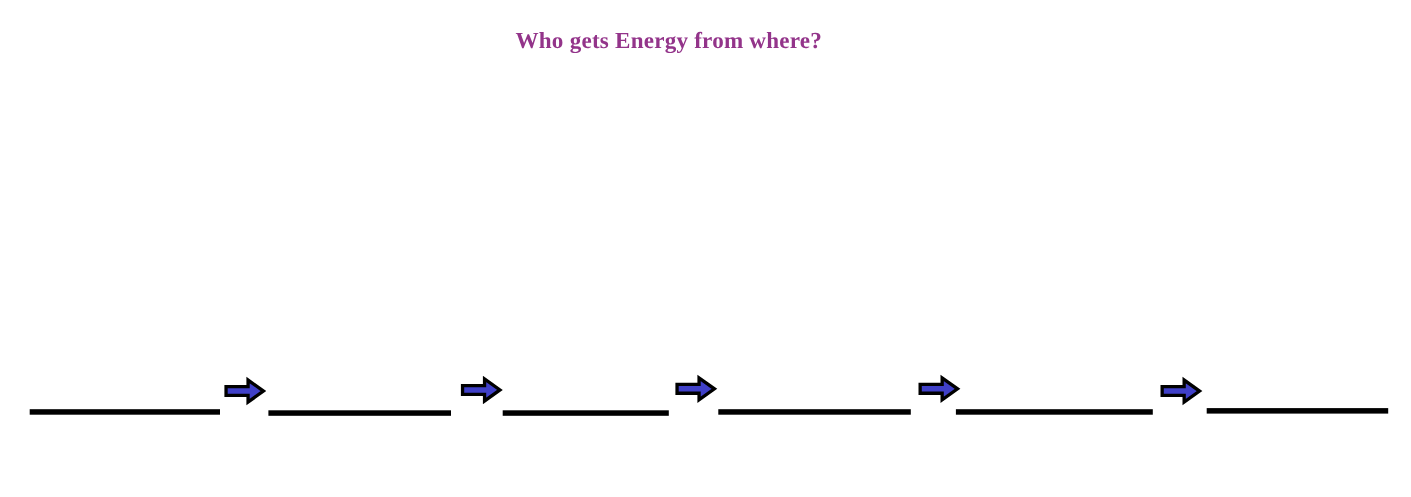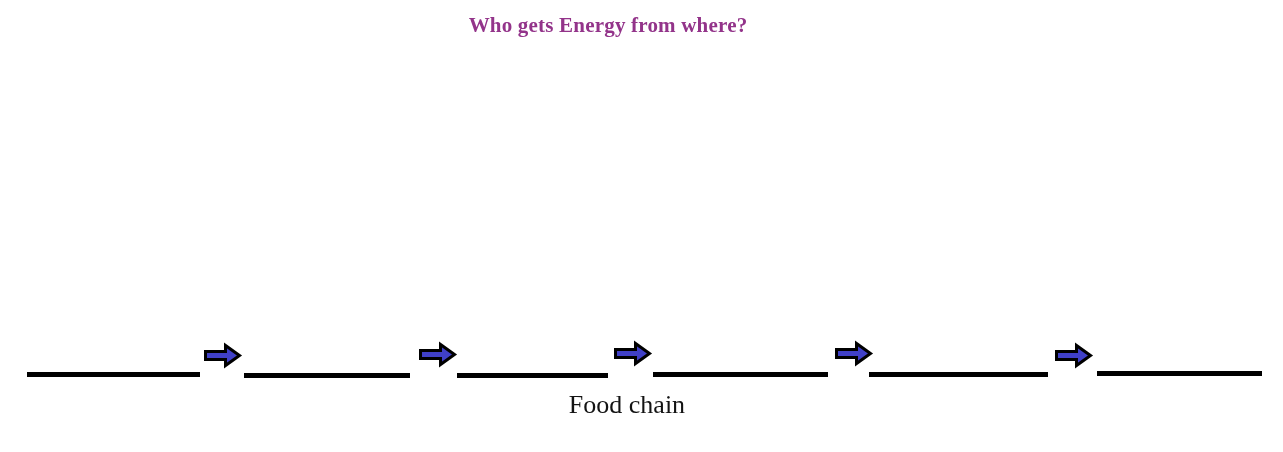--- a/index.html
+++ b/index.html
@@ -28,21 +28,21 @@
     width: 1216px;
     text-align: center;
   }
   .doc-title {
     font-family: "Liberation Serif", "DejaVu Serif", serif;
     font-weight: bold;
     font-size: 21px;
     line-height: 26px;
     color: #93348a;
     letter-spacing: 0.2px;
-    margin: 4px;
+    margin: 16px;
   }
   .doc-subtitle {
     position: absolute;
     left: 0;
     top: 37px;
     width: 1176px;
     text-align: center;
     font-family: "Liberation Serif", "DejaVu Serif", serif;
     font-weight: normal;
     font-size: 19px;
@@ -134,15 +134,14 @@
     <div class="chain-arrow" style="left:1055px; top:344px;">
       <svg viewBox="0 0 37 23" xmlns="http://www.w3.org/2000/svg">
         <path d="M1.5 7.5 H21.5 V1.5 L35.5 11.5 L21.5 21.5 V15.5 H1.5 Z" fill="#4040c8" stroke="#000000" stroke-width="3" stroke-linejoin="miter"></path>
       </svg>
     </div>
 
     <div class="blank-line" style="left: 1097px; top: 371px; width: 165px; background: rgb(0, 0, 0);"></div>
 
   </div>
 
-  <div class="chain-caption" style="color: rgb(19, 19, 19);">Food chain</div>
 
 </div>
 
 </body></html>

